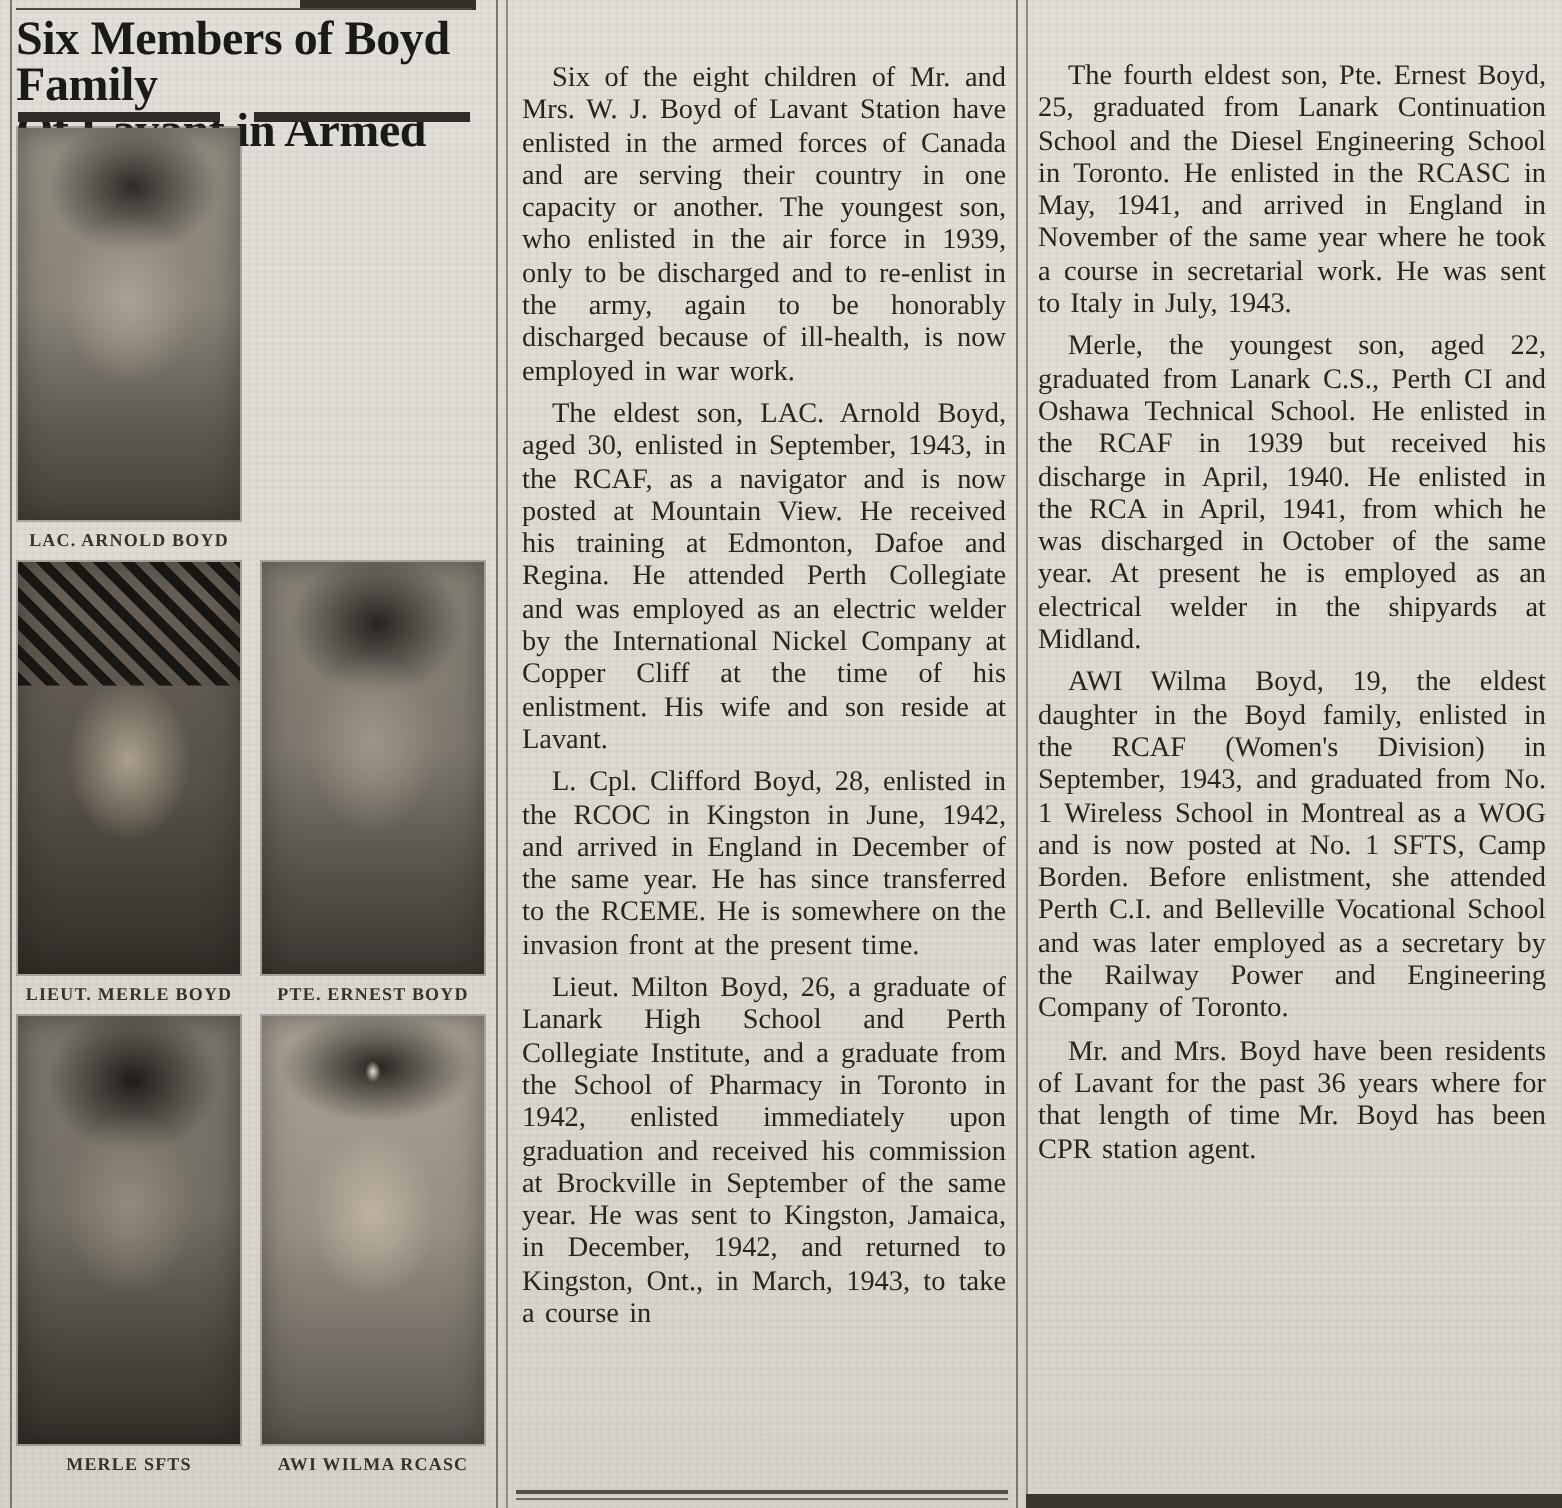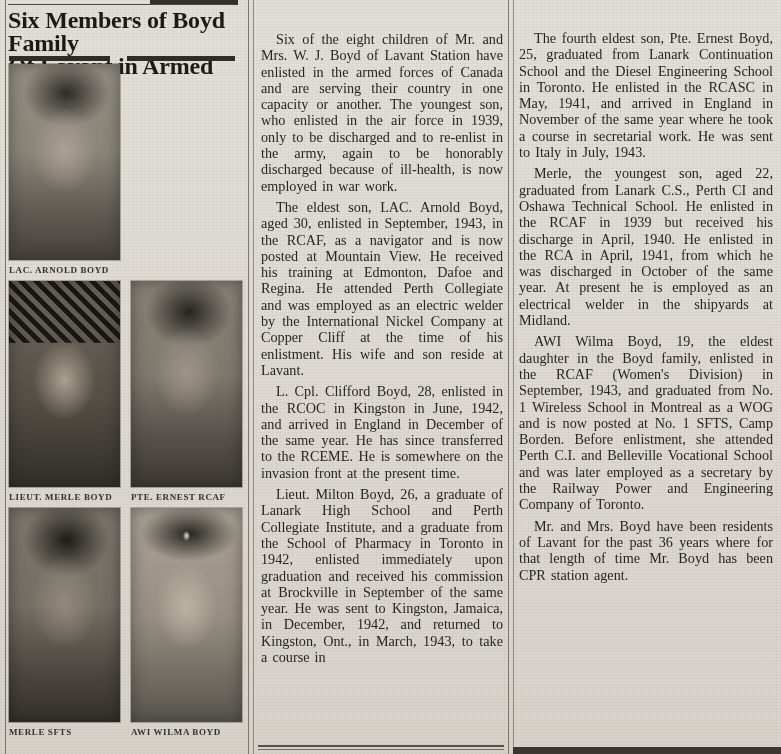--- a/index.html
+++ b/index.html
@@ -34,21 +34,21 @@
     border-top:1.5px solid #4d4942;
     padding-top:4px;
     font-weight:bold;font-size:24px;line-height:23px;
     letter-spacing:-0.2px;color:#1c1a17;
     font-family:"Liberation Serif", serif;
   }
 
   
   .photo-grid{position:absolute;left:9px;top:64px;width:232px;}
   .photo-row{display:flex;gap:11px;margin-bottom:6px;}
-  .photo-cell{width:111px;display:flex;flex-direction:column;align-items:flex-start;}
+  .photo-cell{width:111px;display:flex;flex-direction:column;align-items:center;}
   .photo{
     width:111px;
     background-image:
       radial-gradient(42% 30% at 50% 44%, #aaa193 0%, rgba(170,161,147,0) 72%),
       radial-gradient(50% 22% at 52% 15%, #2e2b27 0%, rgba(46,43,39,0) 78%),
       linear-gradient(180deg,#938d82 0%,#8a8479 45%,#5d5850 78%,#45413a 100%);
     background-repeat:no-repeat;background-size:100% 100%;
     box-shadow:inset 0 0 16px rgba(35,33,29,.5), 0 0 0 1px rgba(70,66,58,.35);
   }
   .h1{height:196px;} .h2{height:206px;} .h3{height:214px;}
@@ -114,31 +114,31 @@
         <div class="photo-caption">LAC. ARNOLD BOYD</div>
       </div>
     </div>
     <div class="photo-row">
       <div class="photo-cell">
         <div class="photo h2 v3"></div>
         <div class="photo-caption">LIEUT. MERLE BOYD</div>
       </div>
       <div class="photo-cell">
         <div class="photo h2 v4"></div>
-        <div class="photo-caption">PTE. ERNEST RCAF</div>
+        <div class="photo-caption">PTE. ERNEST BOYD</div>
       </div>
     </div>
     <div class="photo-row">
       <div class="photo-cell">
         <div class="photo h3 v5"></div>
         <div class="photo-caption">MERLE SFTS</div>
       </div>
       <div class="photo-cell">
         <div class="photo h3 v6"></div>
-        <div class="photo-caption">AWI WILMA BOYD</div>
+        <div class="photo-caption">AWI WILMA RCASC</div>
       </div>
     </div>
   </div>
 
   <div class="col col-mid">
     <p class="para">Six of the eight children of Mr. and Mrs. W. J. Boyd of Lavant Station have enlisted in the armed forces of Canada and are serving their country in one capacity or another. The youngest son, who enlisted in the air force in 1939, only to be discharged and to re-enlist in the army, again to be honorably discharged because of ill-health, is now employed in war work.</p>
     <p class="para">The eldest son, LAC. Arnold Boyd, aged 30, enlisted in September, 1943, in the RCAF, as a navigator and is now posted at Mountain View. He received his training at Edmonton, Dafoe and Regina. He attended Perth Collegiate and was employed as an electric welder by the International Nickel Company at Copper Cliff at the time of his enlistment. His wife and son reside at Lavant.</p>
     <p class="para">L. Cpl. Clifford Boyd, 28, enlisted in the RCOC in Kingston in June, 1942, and arrived in England in December of the same year. He has since transferred to the RCEME. He is somewhere on the invasion front at the present time.</p>
     <p class="para">Lieut. Milton Boyd, 26, a graduate of Lanark High School and Perth Collegiate Institute, and a graduate from the School of Pharmacy in Toronto in 1942, enlisted immediately upon graduation and received his commission at Brockville in September of the same year. He was sent to Kingston, Jamaica, in December, 1942, and returned to Kingston, Ont., in March, 1943, to take a course in</p>
   </div>

